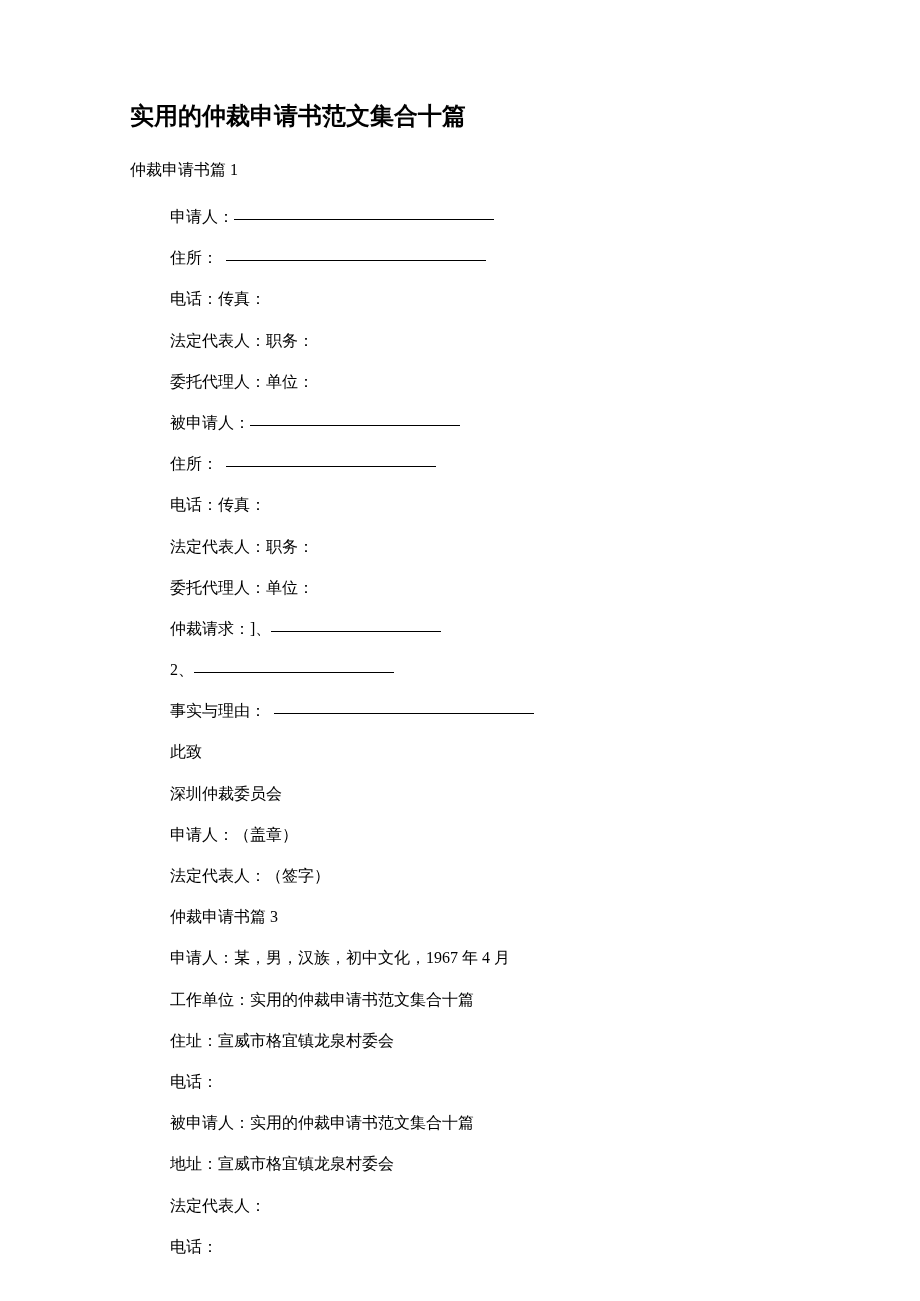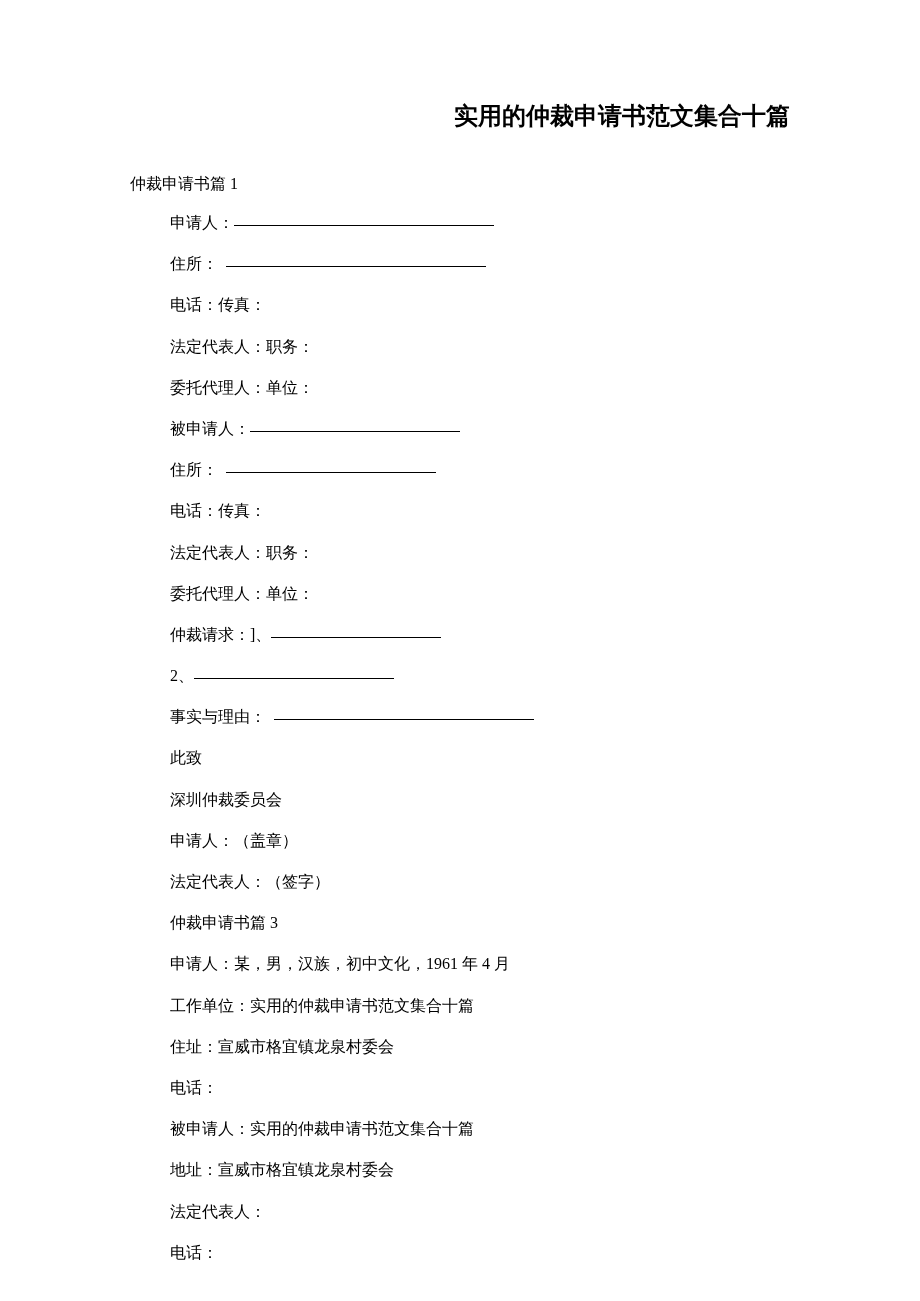--- a/index.html
+++ b/index.html
@@ -5,29 +5,29 @@
   * { margin: 0; padding: 0; box-sizing: border-box; }
   body {
     background: #ffffff;
     width: 920px;
     height: 1301px;
     font-family: "SimSun", "宋体", serif;
     color: #000;
     padding: 100px 130px 60px 130px;
   }
   .title {
-    text-align: right;
+    text-align: left;
     font-size: 24px;
     font-weight: bold;
-    margin-bottom: 42px;
+    margin-bottom: 28px;
     font-family: Liberation Mono, monospace;
   }
   .section-header {
     font-size: 16px;
-    margin-bottom: 14px;
+    margin-bottom: 22px;
     margin-left: 0;
   }
   .line {
     font-size: 16px;
     margin-bottom: 14px;
     margin-left: 40px;
     line-height: 1.7;
   }
   .blank {
     display: inline-block;
@@ -92,21 +92,21 @@
 <div class="line">此致</div>
 
 <div class="line">深圳仲裁委员会</div>
 
 <div class="line">申请人：（盖章）</div>
 
 <div class="line">法定代表人：（签字）</div>
 
 <div class="line">仲裁申请书篇 3</div>
 
-<div class="line">申请人：某，男，汉族，初中文化，1961 年 4 月</div>
+<div class="line">申请人：某，男，汉族，初中文化，1967 年 4 月</div>
 
 <div class="line">工作单位：实用的仲裁申请书范文集合十篇</div>
 
 <div class="line">住址：宣威市格宜镇龙泉村委会</div>
 
 <div class="line">电话：</div>
 
 <div class="line">被申请人：实用的仲裁申请书范文集合十篇</div>
 
 <div class="line">地址：宣威市格宜镇龙泉村委会</div>

